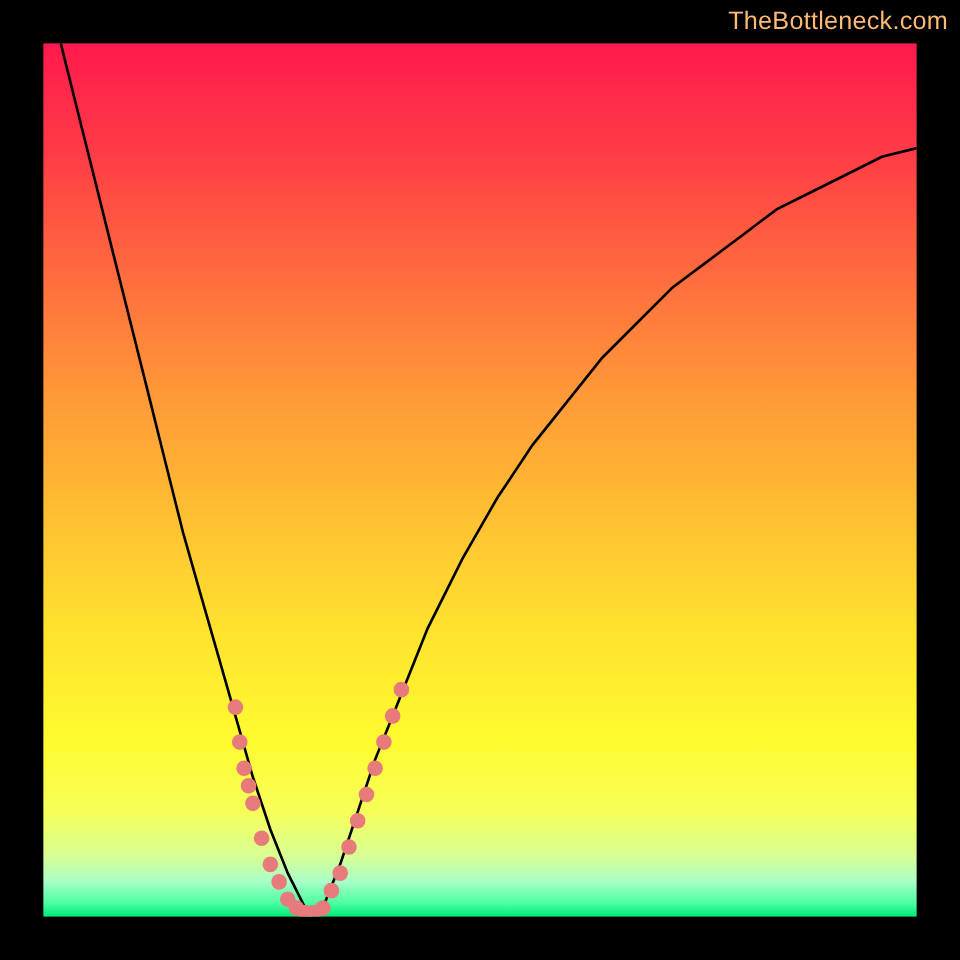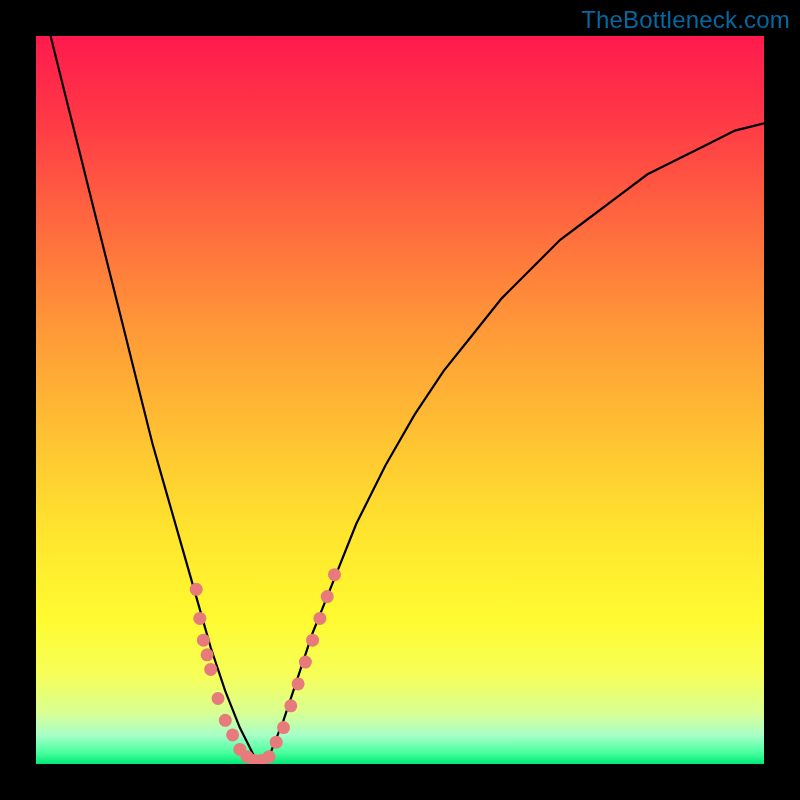--- a/index.html
+++ b/index.html
@@ -41,22 +41,22 @@
       #d8ff93 93%,
       #a8ffc8 96%,
       #48ff9e 98.5%,
       #00e876 100%
     );
   }
   .watermark {
     position: absolute;
     top: 6px;
     right: 10px;
-    color: #0369a1;
-    font-size: 24px;
+    color: #fdba74;
+    font-size: 21px;
     font-weight: 500;
     letter-spacing: 0.2px;
     user-select: none;
   }
   svg.curve {
     position: absolute;
     left: 0; top: 0;
     width: 728px; height: 728px;
   }
 </style>

